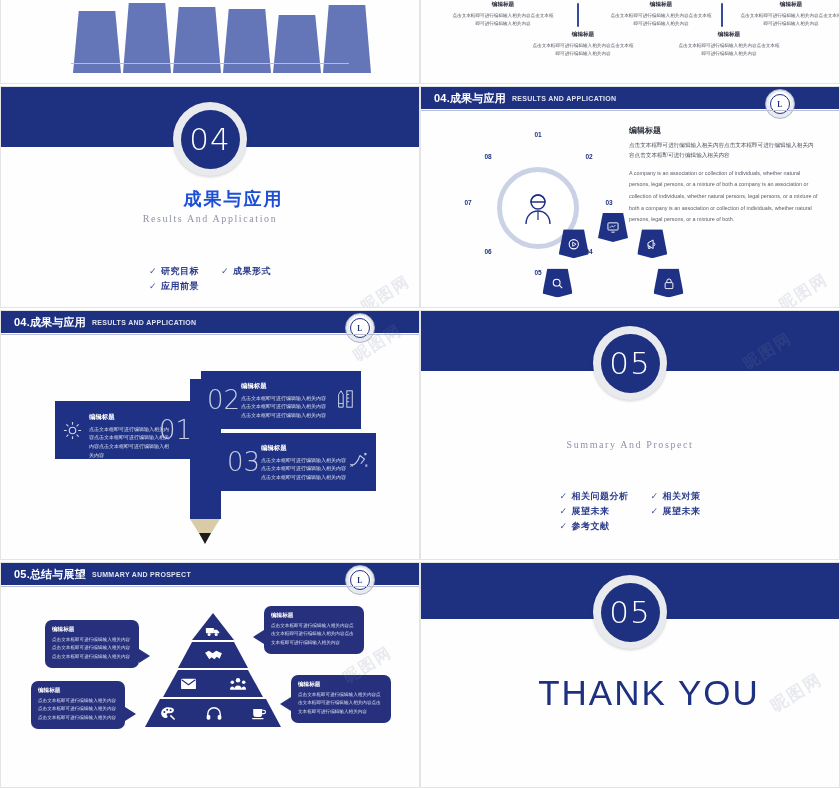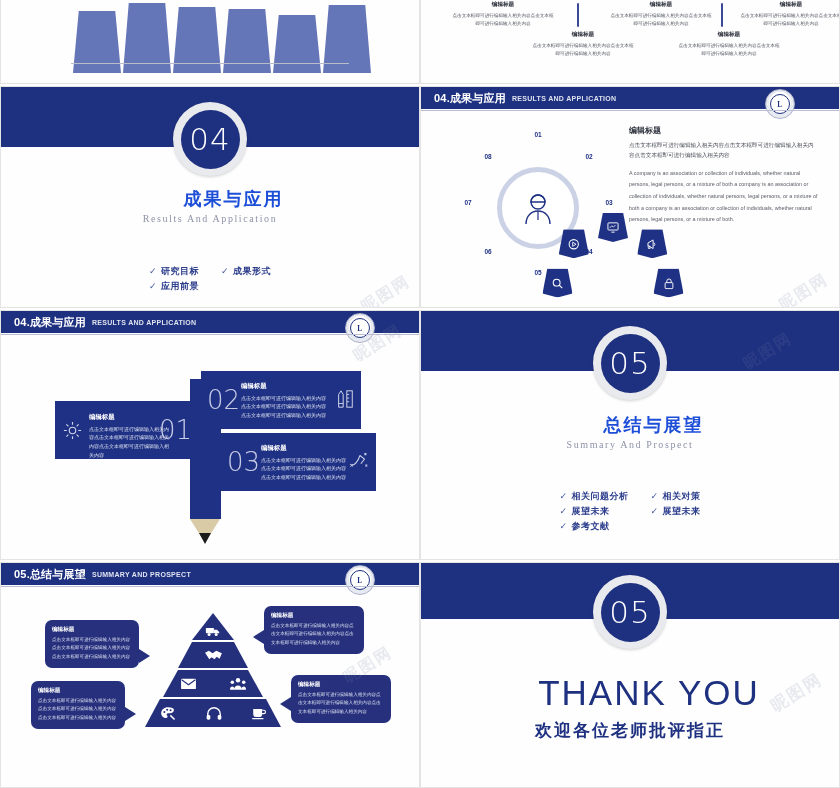--- a/index.html
+++ b/index.html
@@ -450,21 +450,20 @@
     </div>
 
     <div class="wmk" style="right:14px; top:22px; font-size:16px;">昵图网</div>
   </div>
 
   <div class="slide sl-m4">
     <div class="navy-band" style="top:0; height:60px;"></div>
     <div class="badge" style="top:15px;">
       <div class="inner">05</div>
     </div>
-    <div class="sec-cn" style="top:102px;">总结与展望</div>
     <div class="sec-en" style="top:128px;">Summary And Prospect</div>
     <div class="bullets" style="top:156px;">
       <div class="bcol">
         <div class="bitem"><span class="chk">✓</span><span>相关问题分析</span></div>
         <div class="bitem"><span class="chk">✓</span><span>展望未来</span></div>
         <div class="bitem"><span class="chk">✓</span><span>参考文献</span></div>
       </div>
       <div class="bcol">
         <div class="bitem"><span class="chk">✓</span><span>相关对策</span></div>
         <div class="bitem"><span class="chk">✓</span><span>展望未来</span></div>
@@ -555,17 +554,16 @@
 
     <div class="wmk" style="right:24px; top:92px; font-size:16px;">昵图网</div>
   </div>
 
   <div class="slide sl-b2">
     <div class="navy-band" style="top:0; height:56px;"></div>
     <div class="badge" style="top:12px;">
       <div class="inner">05</div>
     </div>
     <div class="ty" style="top:110px;">THANK YOU</div>
-    <div class="ty-sub" style="top:156px;">欢迎各位老师批评指正</div>
     <div class="wmk" style="right:14px; top:118px; font-size:17px;">昵图网</div>
   </div>
 
 </div>
 
 </body></html>

